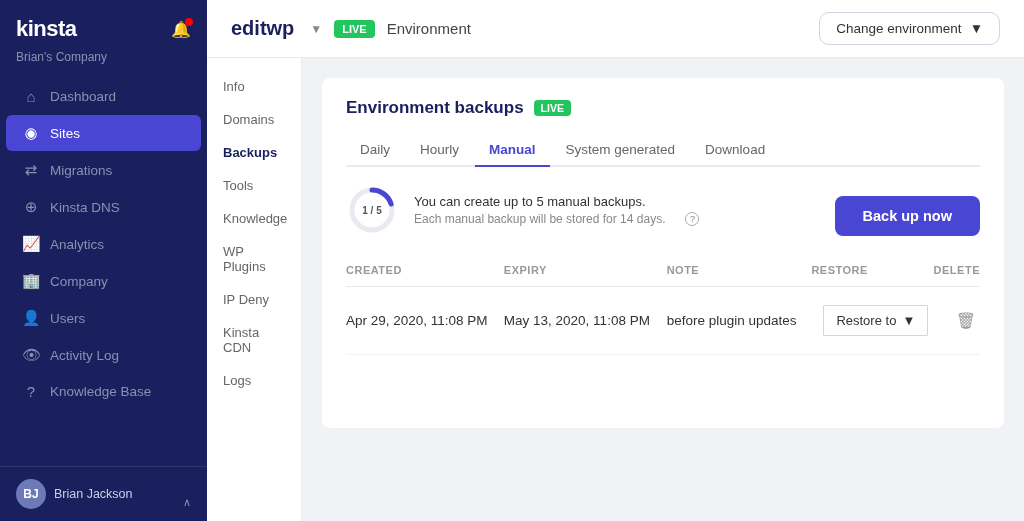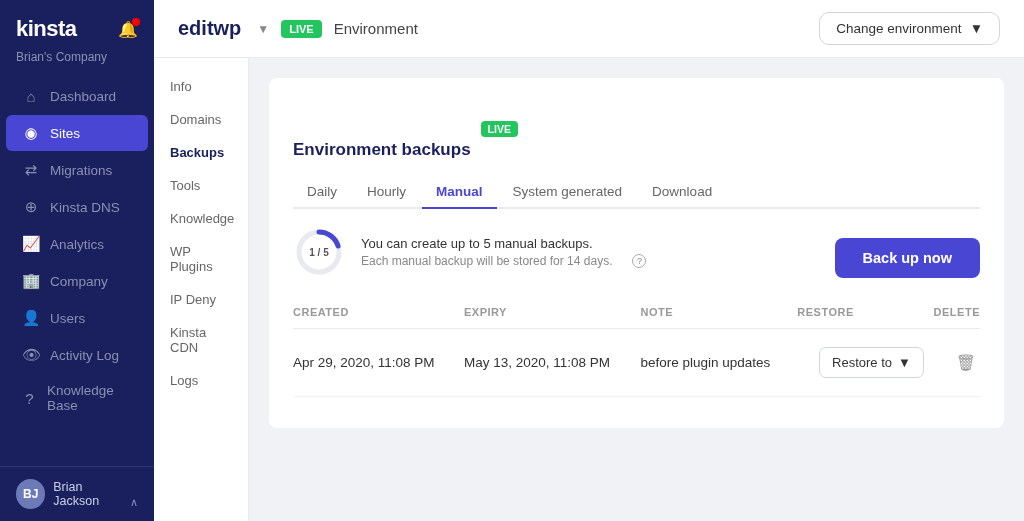--- a/index.html
+++ b/index.html
@@ -1,20 +1,20 @@
 <!DOCTYPE html>
 <html><head>
   <meta charset="utf-8">
   <style>
     * { box-sizing: border-box; margin: 0; padding: 0; }
     body { font-family: -apple-system, BlinkMacSystemFont, 'Segoe UI', sans-serif; background: #f0f2f5; display: flex; height: 521px; overflow: hidden; }
 
     
     .sidebar {
-      width: 154px;
+      width: 207px;
       background: #1a1f5e;
       display: flex;
       flex-direction: column;
       height: 100%;
       flex-shrink: 0;
     }
     .sidebar-header {
       padding: 16px 16px 8px;
       display: flex;
       align-items: center;
@@ -142,21 +142,21 @@
       border-radius: 8px;
       padding: 20px 24px;
       min-height: 350px;
     }
     .backups-header {
       display: flex;
       align-items: center;
       gap: 10px;
       margin-bottom: 16px;
     }
-    .backups-title { font-size: 17px; font-weight: 700; color: #1a1f5e; margin-top: 42px; }
+    .backups-title { font-size: 17px; font-weight: 700; color: #1a1f5e; }
     .live-badge-sm {
       background: #22c55e;
       color: white;
       font-size: 10.5px;
       font-weight: 700;
       padding: 2px 7px;
       border-radius: 4px;
     }
 
     
@@ -239,21 +239,21 @@
       color: #333;
       border-bottom: 1px solid #f0f2f5;
       vertical-align: middle;
     }
 
     .restore-btn {
       border: 1.5px solid #d0d5e0;
       background: white;
       color: #333;
       padding: 7px 12px;
-      border-radius: 7px;
+      border-radius: 1px;
       font-size: 13px;
       cursor: pointer;
       display: flex;
       align-items: center;
       gap: 6px;
     }
     .delete-btn {
       background: none;
       border: none;
       cursor: pointer;

